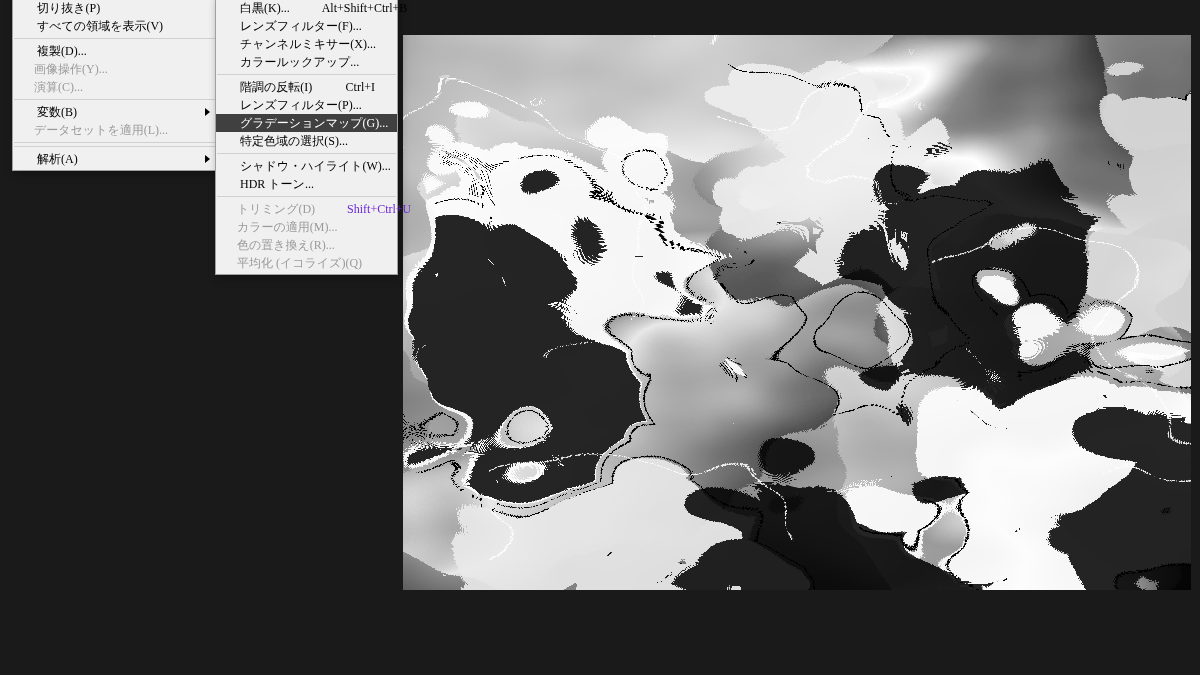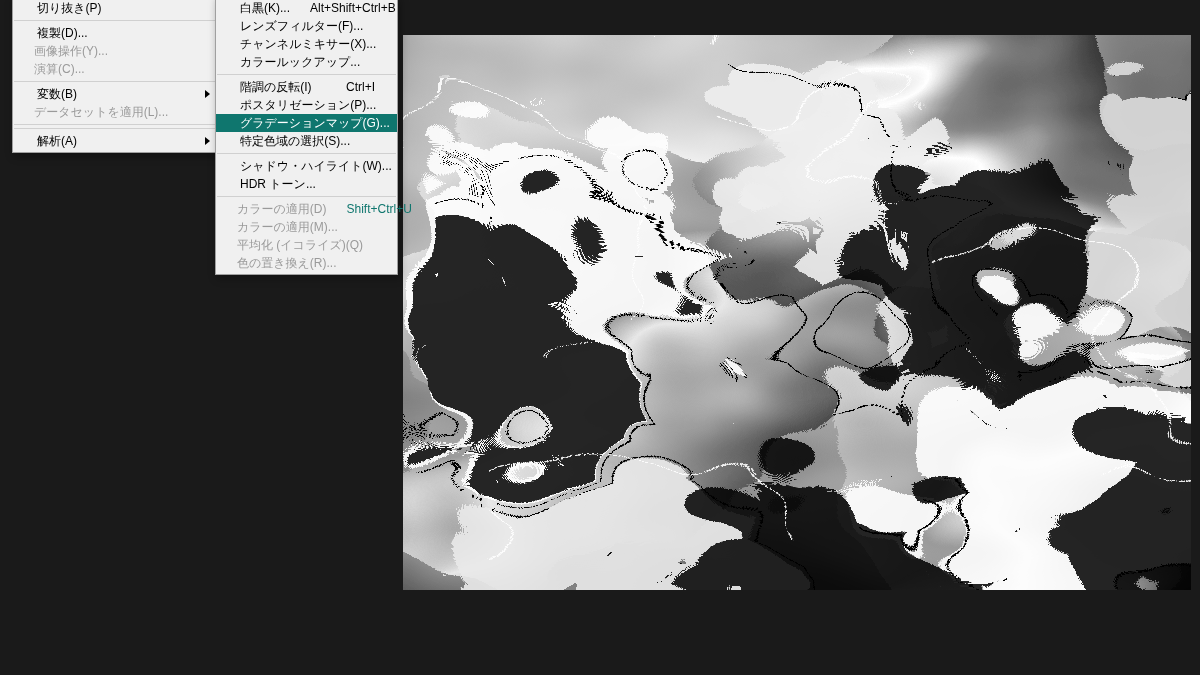--- a/index.html
+++ b/index.html
@@ -7,26 +7,26 @@
     font-size:12px;background:#1a1a1a;}
   .workspace{position:absolute;inset:0;background:#1a1a1a;}
   .canvas{position:absolute;left:403px;top:35px;width:788px;height:555px;
     overflow:hidden;background:#000;}
   .canvas svg{display:block;width:100%;height:100%;}
 
   
   .menu{position:absolute;background:#f0f0f0;border:1px solid #a0a0a0;
     box-shadow:2px 3px 8px rgba(0,0,0,.35);padding:2px 0;}
   .menu .item{position:relative;display:flex;align-items:center;
-    height:18px;padding:0 22px 0 24px;color:#000;white-space:nowrap;}
+    height:18px;padding:0 22px 0 24px;color:#000;white-space:nowrap;font-family:Liberation Serif, serif;}
   .menu .item .lbl{flex:1;}
-  .menu .item .sc{margin-left:20px;color:#000;}
+  .menu .item .sc{margin-left:32px;color:#000;}
   .menu .item.disabled{color:#9a9a9a;padding-left:21px;}
-  .menu .item.disabled .sc{color:#0f766e;}
-  .menu .item.highlight{background:#0f766e;color:#fff;}
+  .menu .item.disabled .sc{color:#6d28d9;}
+  .menu .item.highlight{background:#404040;color:#fff;}
   .menu .sep{height:1px;margin:3px 1px;background:#d0d0d0;}
   .menu .item .arrow{position:absolute;right:6px;top:50%;
     transform:translateY(-50%);width:0;height:0;
     border-top:4px solid transparent;border-bottom:4px solid transparent;
     border-left:5px solid #000;}
 
   #menu1{left:12px;top:-4px;width:203px;}
   #menu2{left:215px;top:-4px;width:181px;}
 </style>
 </head>
@@ -102,20 +102,23 @@
         <path d="M540 260 C710 220 810 360 760 470"></path>
         <path d="M80 440 C210 380 340 450 330 540"></path>
       </g>
     </svg>
   </div>
 
   <div id="menu1" class="menu">
       <div class="item">
         <span class="lbl">切り抜き(P)</span>
       </div>
+      <div class="item">
+        <span class="lbl">すべての領域を表示(V)</span>
+      </div>
       <div class="sep"></div>
       <div class="item">
         <span class="lbl">複製(D)...</span>
       </div>
       <div class="item disabled">
         <span class="lbl">画像操作(Y)...</span>
       </div>
       <div class="item disabled">
         <span class="lbl">演算(C)...</span>
       </div>
@@ -148,44 +151,44 @@
       </div>
       <div class="item">
         <span class="lbl">カラールックアップ...</span>
       </div>
       <div class="sep"></div>
       <div class="item">
         <span class="lbl">階調の反転(I)</span>
         <span class="sc">Ctrl+I</span>
       </div>
       <div class="item">
-        <span class="lbl">ポスタリゼーション(P)...</span>
+        <span class="lbl">レンズフィルター(P)...</span>
       </div>
       <div class="item highlight">
         <span class="lbl">グラデーションマップ(G)...</span>
       </div>
       <div class="item">
         <span class="lbl">特定色域の選択(S)...</span>
       </div>
       <div class="sep"></div>
       <div class="item">
         <span class="lbl">シャドウ・ハイライト(W)...</span>
       </div>
       <div class="item">
         <span class="lbl">HDR トーン...</span>
       </div>
       <div class="sep"></div>
       <div class="item disabled">
-        <span class="lbl">カラーの適用(D)</span>
+        <span class="lbl">トリミング(D)</span>
         <span class="sc">Shift+Ctrl+U</span>
       </div>
       <div class="item disabled">
         <span class="lbl">カラーの適用(M)...</span>
       </div>
       <div class="item disabled">
-        <span class="lbl">平均化 (イコライズ)(Q)</span>
+        <span class="lbl">色の置き換え(R)...</span>
       </div>
       <div class="item disabled">
-        <span class="lbl">色の置き換え(R)...</span>
+        <span class="lbl">平均化 (イコライズ)(Q)</span>
       </div>
     </div>
 
 </div>
 
 </body></html>

